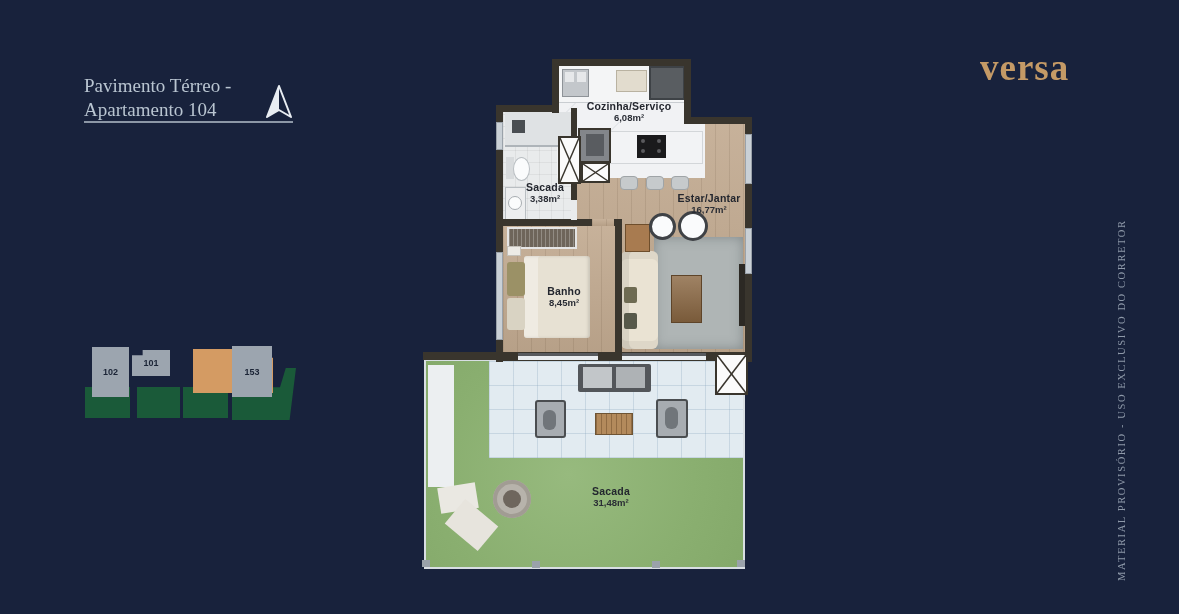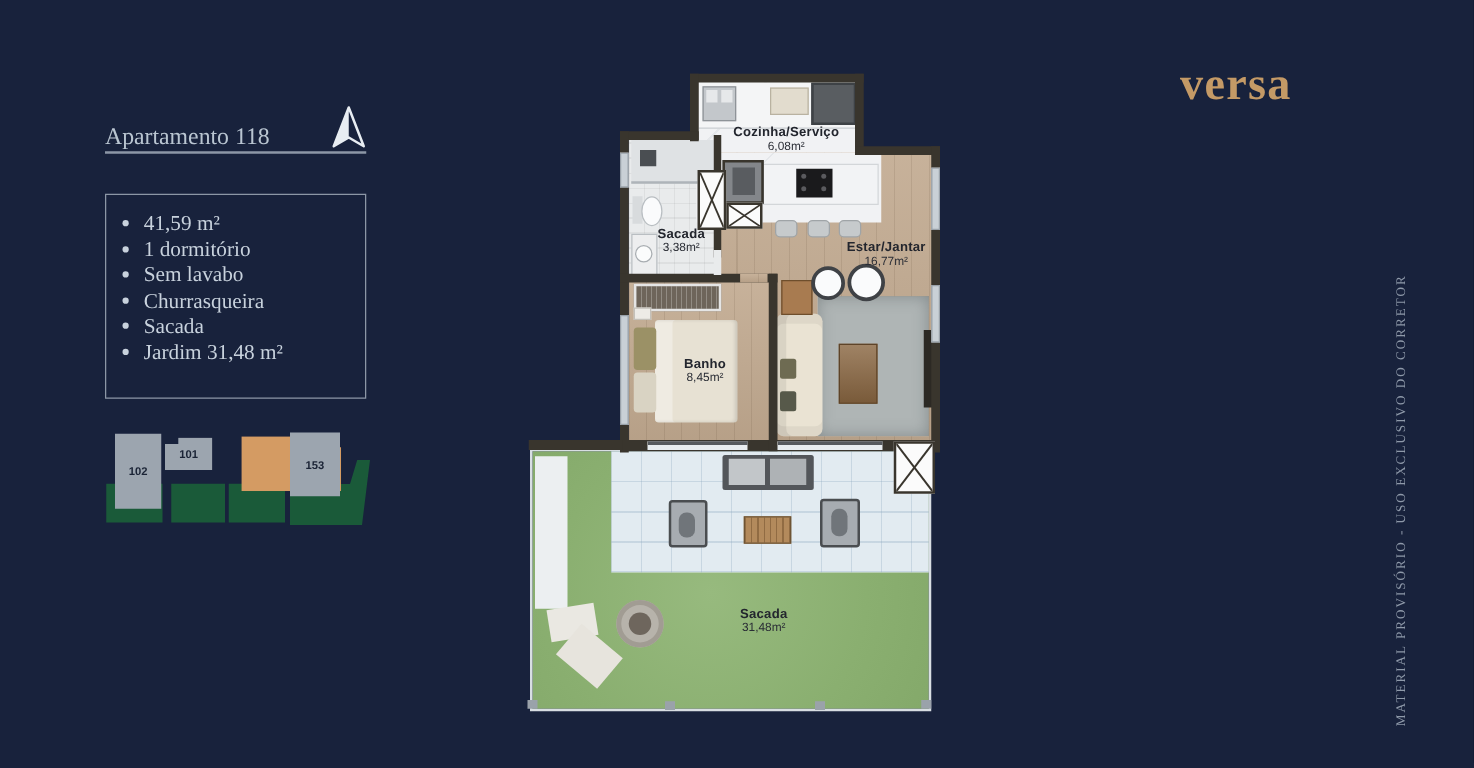--- a/index.html
+++ b/index.html
@@ -30,67 +30,57 @@
   .tilebath{background:#E9EBEC;background-image:
         repeating-linear-gradient(0deg,rgba(0,0,0,.05) 0 1px,transparent 1px 12px),
         repeating-linear-gradient(90deg,rgba(0,0,0,.05) 0 1px,transparent 1px 12px);}
   .wall{position:absolute;background:#39352D;}
   .window{position:absolute;background:#C9D0D6;box-shadow:inset 0 0 0 1px #9AA2AA;}
   .hatch{position:absolute;background:#FBFBFB;border:2px solid #39352D;box-sizing:border-box;}
   .hatch svg{display:block;width:100%;height:100%;}
   .doorframe{position:absolute;background:#E9EDF0;box-shadow:inset 0 3px 0 #575A5E;}
   .room-label{position:absolute;text-align:center;transform:translateX(-50%);white-space:nowrap;}
   .room-name{display:block;font-weight:700;font-size:10.5px;color:#23262E;letter-spacing:.2px;}
-  .room-area{display:block;font-weight:400;font-size:9.5px;color:#2A2D35;}
+  .room-area{display:block;font-weight:700;font-size:9.5px;color:#2A2D35;}
 
   .grass{background:radial-gradient(circle at 45% 55%, #97BA7E 0%, #8AAF70 60%, #83A869 100%);}
   .patio{background:#E2EBF1;background-image:
         repeating-linear-gradient(0deg,rgba(130,160,185,.28) 0 1px,transparent 1px 24px),
         repeating-linear-gradient(90deg,rgba(130,160,185,.28) 0 1px,transparent 1px 24px);}
 
   
-  .logo{left:944px;top:46px;color:#C49A66;font-family:"Liberation Serif",serif;
+  .logo{left:980px;top:46px;color:#C49A66;font-family:"Liberation Serif",serif;
         font-weight:700;font-size:37px;letter-spacing:1px;}
   .watermark{left:1116px;top:293px;height:288px;writing-mode:vertical-rl;transform:rotate(180deg);
         color:#8E99A9;font-family:"Liberation Serif",serif;font-size:10.5px;letter-spacing:1.6px;white-space:nowrap;}
 </style>
 </head>
 <body>
 
 <div id="canvas">
 
   <div class="abs title">
-    <br>
-    <span>Apartamento 118</span>
+    <span>Pavimento Térreo -</span><br>
+    <span>Apartamento 104</span>
   </div>
 
   <svg class="abs" style="left:264px;top:84px;" width="30" height="36" viewBox="0 0 30 36">
     <polygon points="15,2 27,33 15,26 3,33" fill="none" stroke="#E8EDF2" stroke-width="2" stroke-linejoin="round"></polygon>
     <polygon points="15,2 15,26 3,33" fill="#E8EDF2"></polygon>
   </svg>
 
   <div class="abs divider"></div>
 
-  <div class="abs features-box">
-    <ul class="features-list">
-      <li>41,59 m²</li>
-      <li>1 dormitório</li>
-      <li>Sem lavabo</li>
-      <li>Churrasqueira</li>
-      <li>Sacada</li>
-      <li>Jardim 31,48 m²</li>
-    </ul>
-  </div>
 
   <div class="green" style="left:85px;top:387px;width:45px;height:31px;"></div>
   <div class="green" style="left:137px;top:387px;width:43px;height:31px;"></div>
   <div class="green" style="left:183px;top:387px;width:45px;height:31px;"></div>
   <div class="green" style="left:232px;top:368px;width:64px;height:52px;clip-path:polygon(0 37%,75% 37%,84% 0,100% 0,90% 100%,0 100%);"></div>
 
-  <div class="block" style="left:92px;top:347px;width:37px;height:60px;">
+  <div class="block" style="left:92px;top:347px;width:37px;height:50px;">
     <span>102</span>
   </div>
   <div class="block" style="left:132px;top:350px;width:38px;height:26px;clip-path:polygon(0 20%,28% 20%,28% 0,100% 0,100% 100%,0 100%);">
     <span>101</span>
   </div>
   <div class="block hl" style="left:193px;top:349px;width:36px;height:44px;clip-path:polygon(0 0,72% 0,72% 20%,100% 20%,100% 100%,0 100%);padding-left:44px;">
     <span>104</span>
   </div>
   <div class="block" style="left:232px;top:346px;width:40px;height:51px;">
     <span>153</span>

